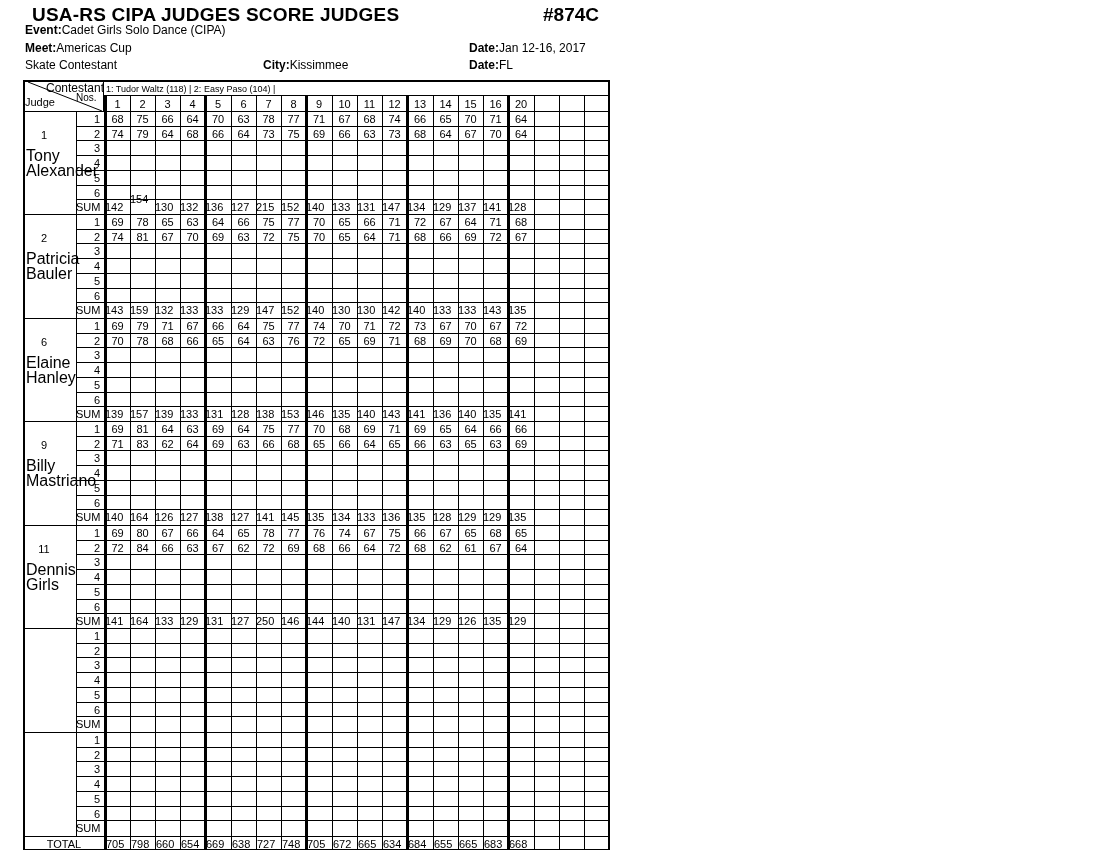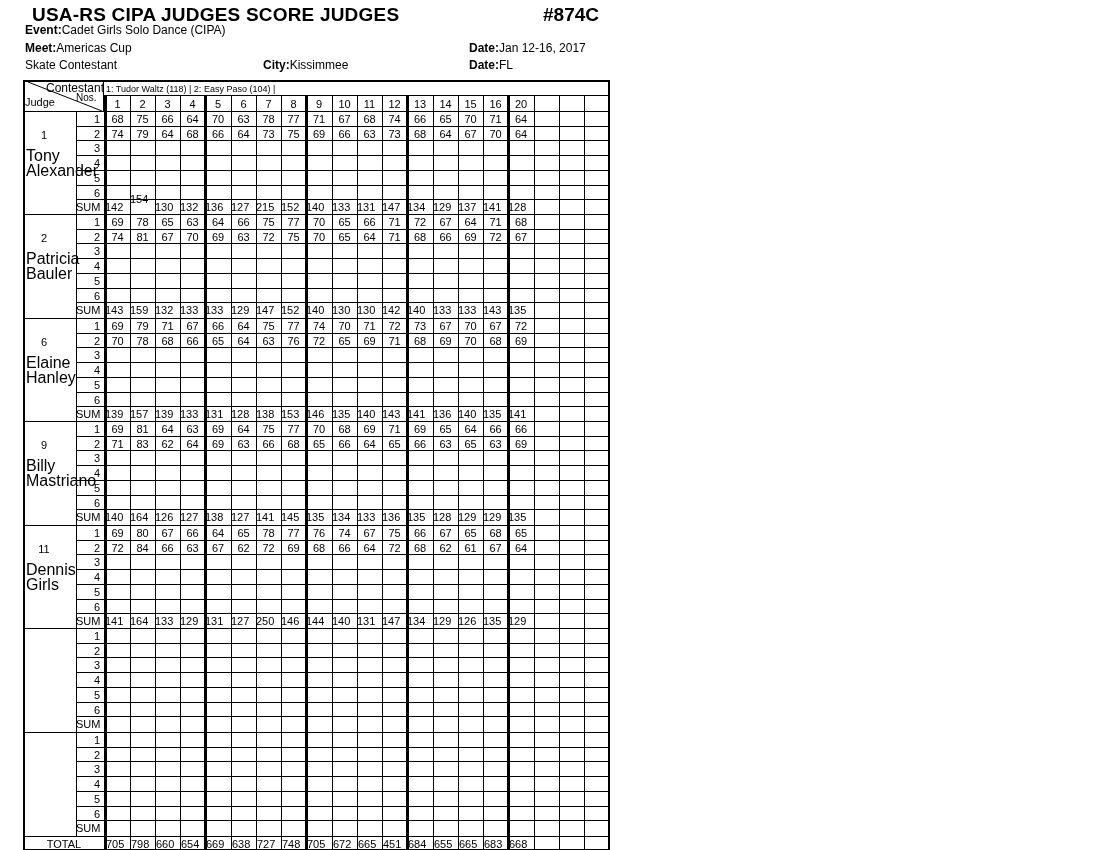--- a/index.html
+++ b/index.html
@@ -554,21 +554,21 @@
     <span class="cell" style="left:105px;top:755px;width:25px;text-align:left;padding-left:1px;">798</span>
     <span class="cell" style="left:130px;top:755px;width:25px;text-align:left;padding-left:1px;">660</span>
     <span class="cell" style="left:155px;top:755px;width:25px;text-align:left;padding-left:1px;">654</span>
     <span class="cell" style="left:180px;top:755px;width:26px;text-align:left;padding-left:1px;">669</span>
     <span class="cell" style="left:206px;top:755px;width:25px;text-align:left;padding-left:1px;">638</span>
     <span class="cell" style="left:231px;top:755px;width:25px;text-align:left;padding-left:1px;">727</span>
     <span class="cell" style="left:256px;top:755px;width:25px;text-align:left;padding-left:1px;">748</span>
     <span class="cell" style="left:281px;top:755px;width:26px;text-align:left;padding-left:1px;">705</span>
     <span class="cell" style="left:307px;top:755px;width:25px;text-align:left;padding-left:1px;">672</span>
     <span class="cell" style="left:332px;top:755px;width:25px;text-align:left;padding-left:1px;">665</span>
-    <span class="cell" style="left:357px;top:755px;width:25px;text-align:left;padding-left:1px;">451</span>
+    <span class="cell" style="left:357px;top:755px;width:25px;text-align:left;padding-left:1px;">634</span>
     <span class="cell" style="left:382px;top:755px;width:26px;text-align:left;padding-left:1px;">684</span>
     <span class="cell" style="left:408px;top:755px;width:25px;text-align:left;padding-left:1px;">655</span>
     <span class="cell" style="left:433px;top:755px;width:25px;text-align:left;padding-left:1px;">665</span>
     <span class="cell" style="left:458px;top:755px;width:25px;text-align:left;padding-left:1px;">683</span>
     <span class="cell" style="left:483px;top:755px;width:26px;text-align:left;padding-left:1px;">668</span>
     <span class="cell" style="left:509px;top:755px;width:25px;text-align:left;padding-left:1px;"></span>
     <span class="cell" style="left:534px;top:755px;width:25px;text-align:left;padding-left:1px;"></span>
     <span class="cell" style="left:559px;top:755px;width:25px;text-align:left;padding-left:1px;"></span>
     <div class="hline" style="left:-2px;top:767px;width:587px;"></div>
     <div class="vline" style="left:51px;top:29px;height:725px;"></div>

